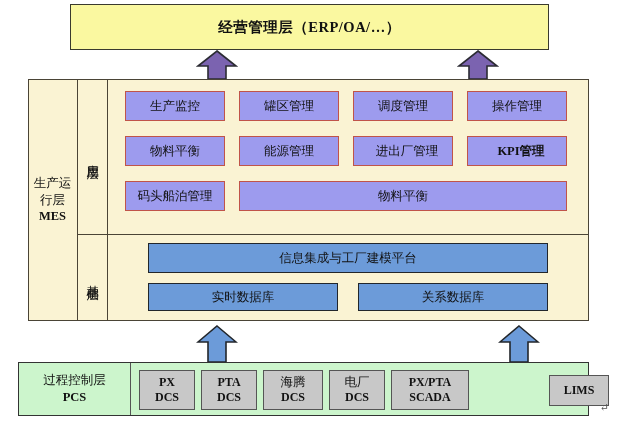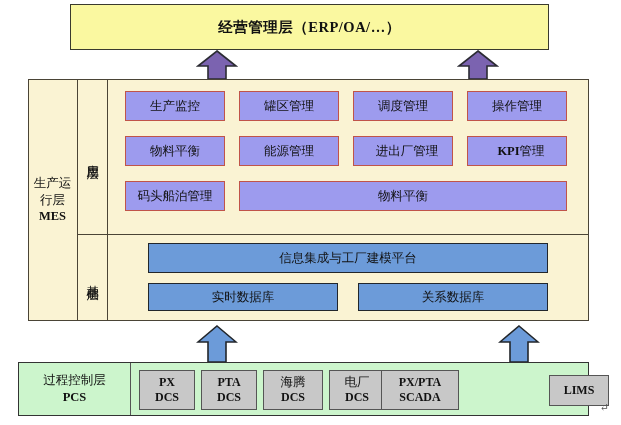--- a/index.html
+++ b/index.html
@@ -83,21 +83,21 @@
   
   .mod{
     position:absolute;
     background:#9D9BEE;
     border:1px solid #C0544A;
     display:flex;align-items:center;justify-content:center;
     font-size:12.5px;color:#111;
     box-sizing:border-box;
   }
   .mod.kpi{font-weight:700;}
-  .mod .kpi-cn{font-weight:400;}
+  .mod .kpi-cn{font-weight:700;}
 
   
   .bmod{
     position:absolute;
     background:#6C9BD9;
     border:1.2px solid #22262b;
     display:flex;align-items:center;justify-content:center;
     font-size:12.5px;color:#111;
     box-sizing:border-box;
   }
@@ -262,21 +262,21 @@
       <div class="gbox" style="left:132px;width:60px;">
         <span class="cn">海腾</span>
         <span>DCS</span>
       </div>
 
       <div class="gbox" style="left:198px;width:56px;">
         <span class="cn">电厂</span>
         <span>DCS</span>
       </div>
 
-      <div class="gbox" style="left:250px;width:78px;">
+      <div class="gbox" style="left:260px;width:78px;">
         <span>PX/PTA</span>
         <span>SCADA</span>
       </div>
 
 
       <div class="gbox" style="left:418px;top:12px;height:31px;width:60px;">
         <span>LIMS</span>
       </div>
 
     </div>

